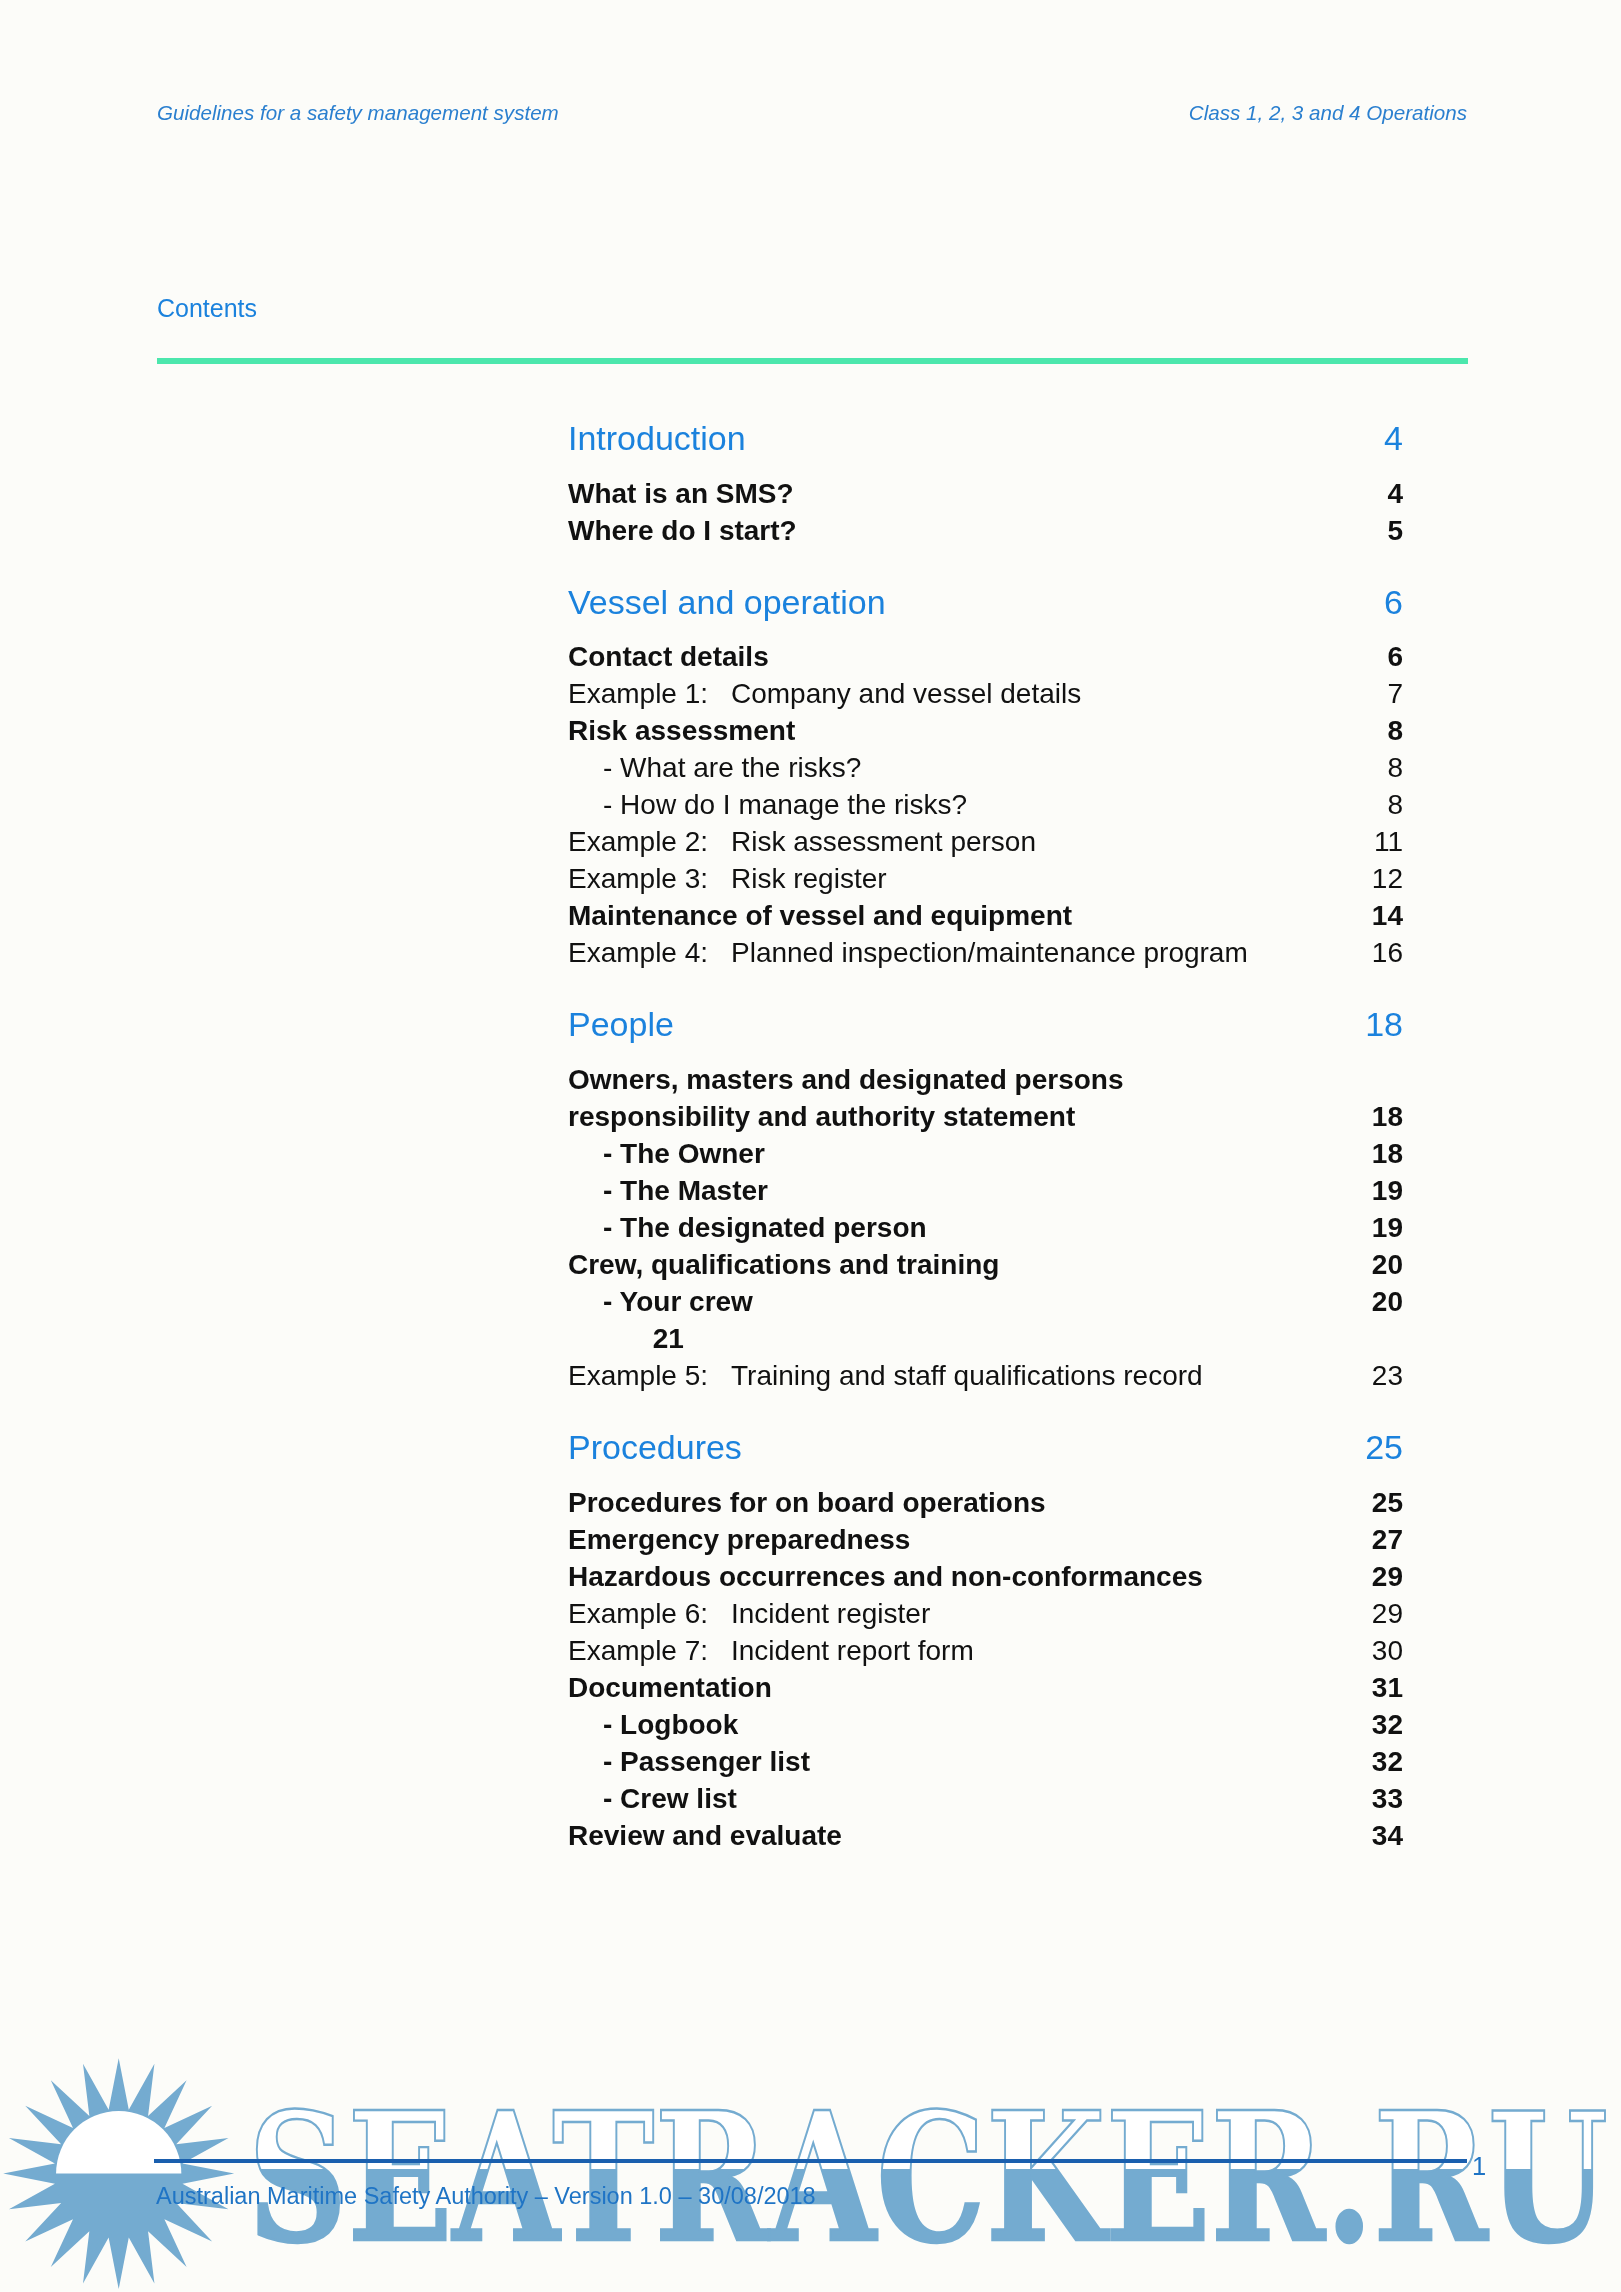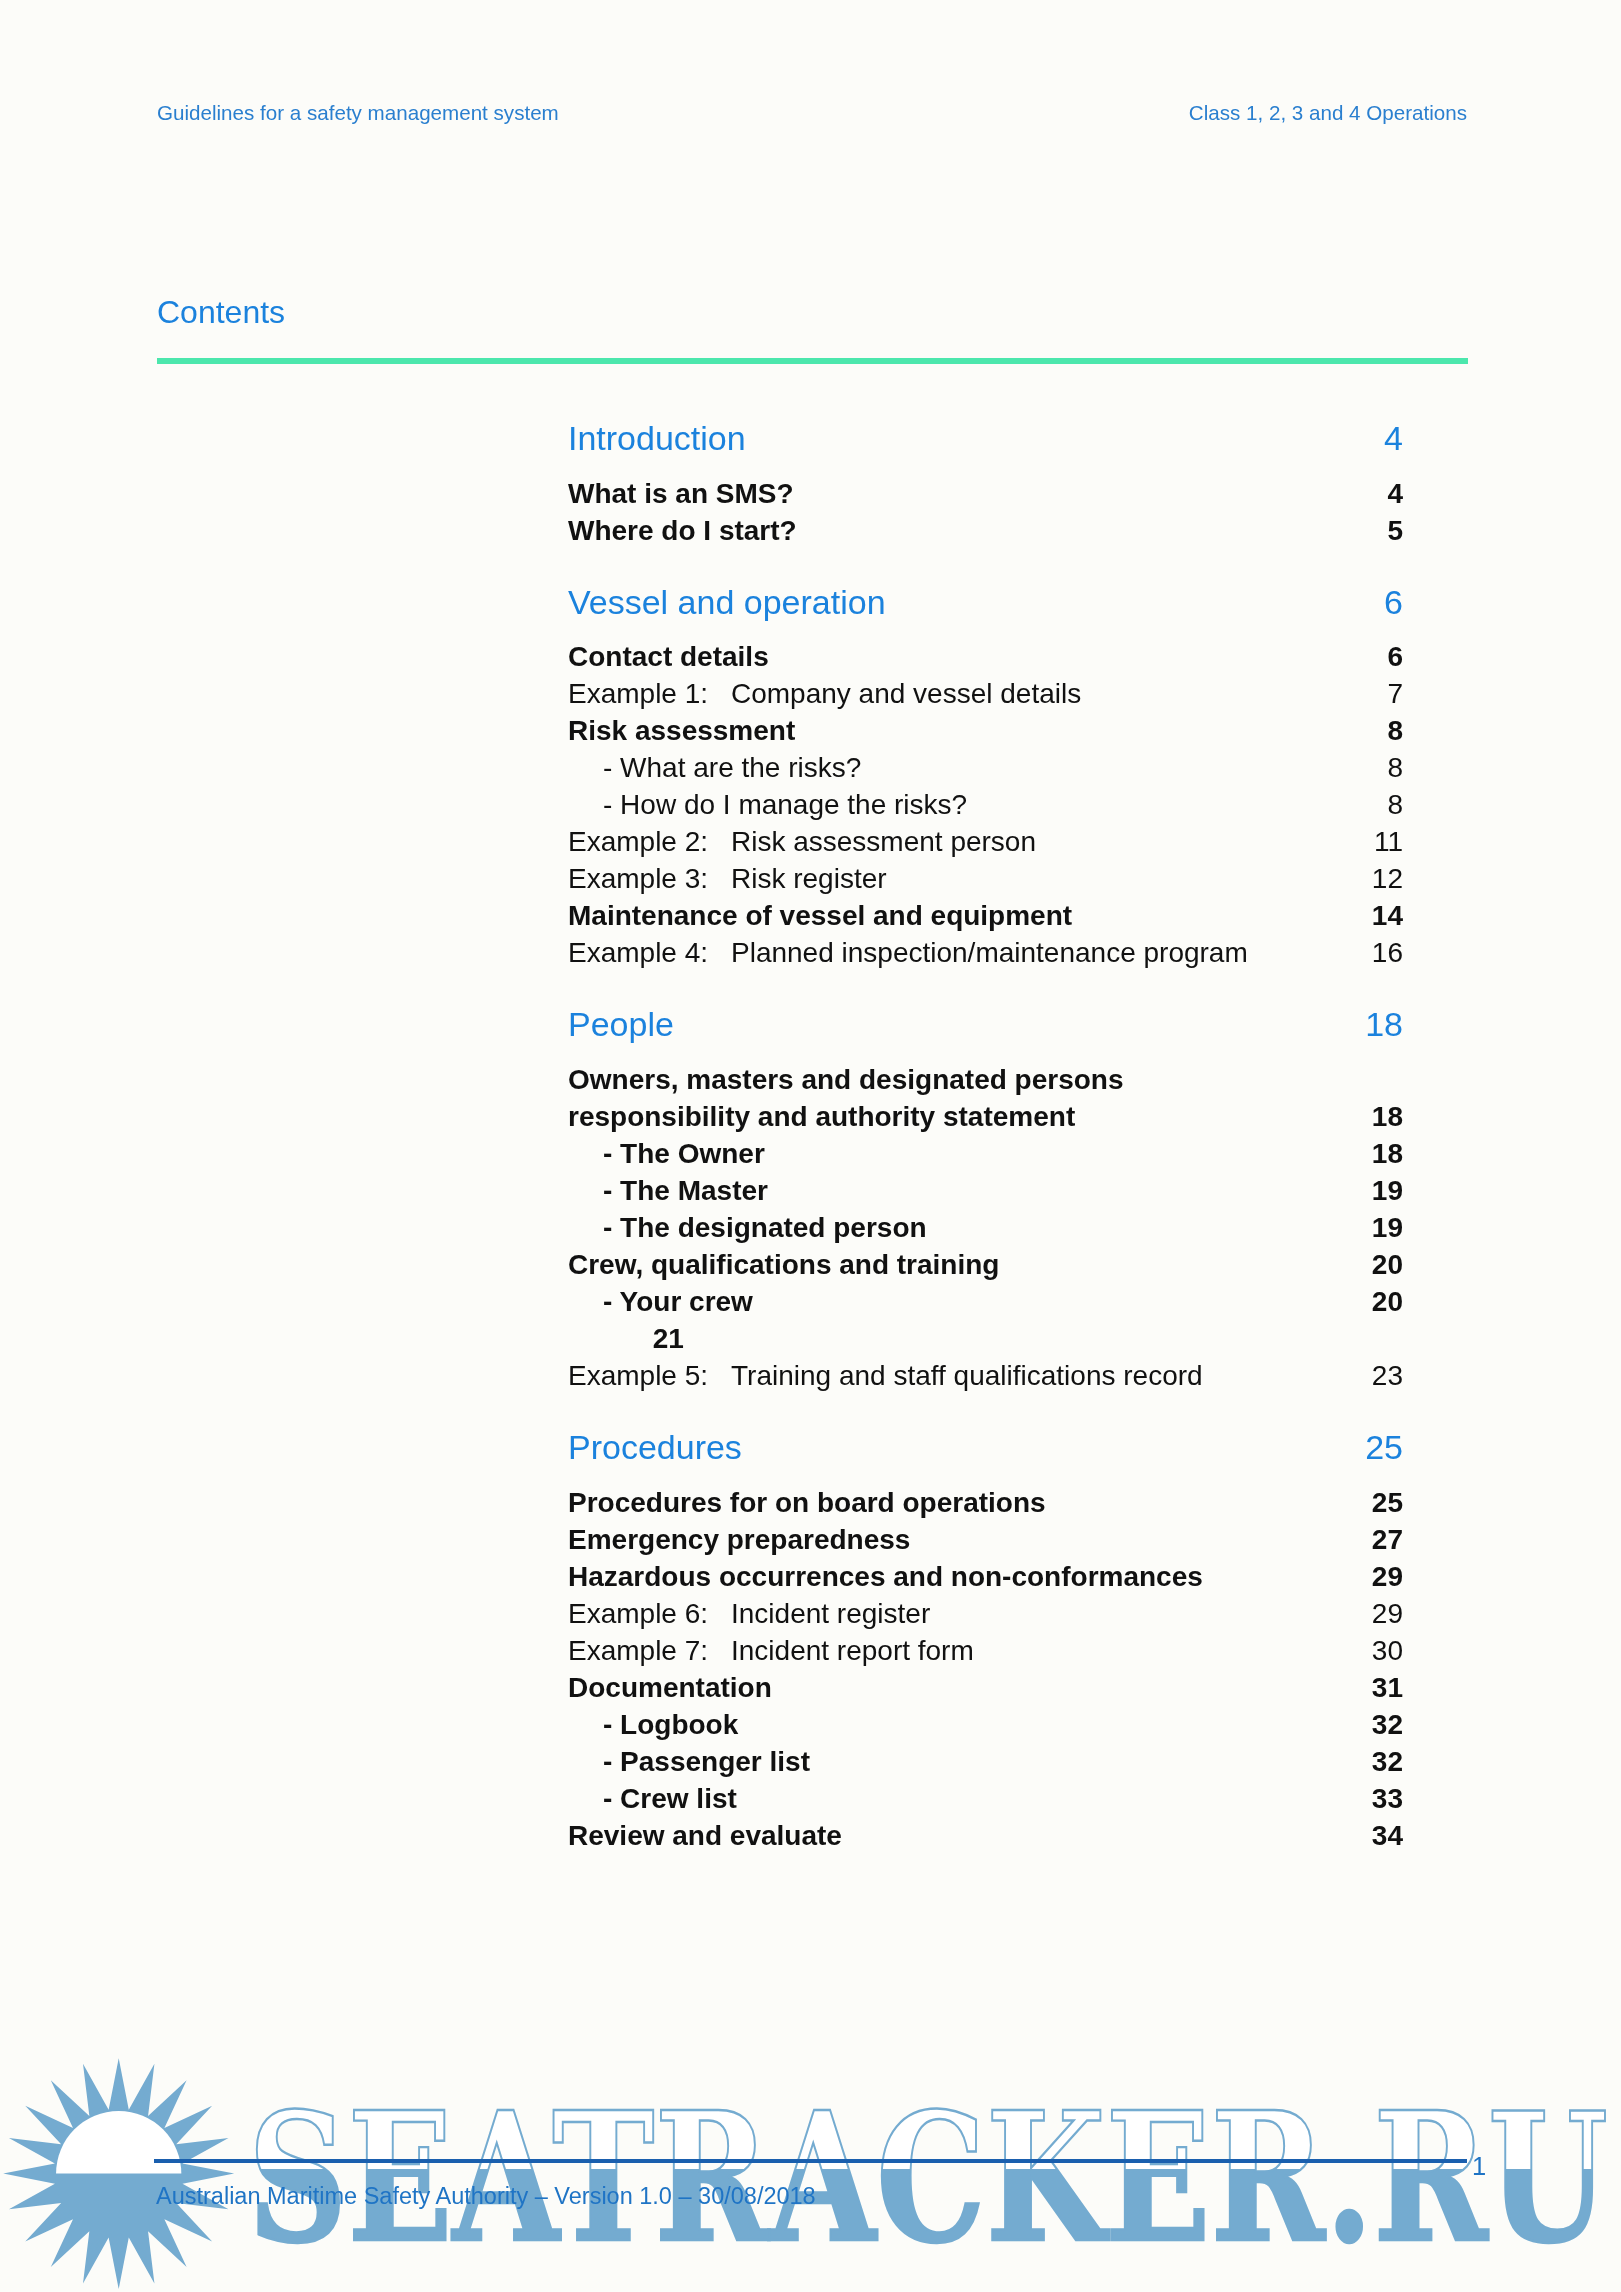--- a/index.html
+++ b/index.html
@@ -8,26 +8,26 @@
     width:1621px;height:2293px;
     margin:0 auto;
     background:var(--page_bg,#fcfcf9);
     overflow:hidden;
     font-family:"Liberation Sans", sans-serif;
   }
   
   .doc-header{
     position:absolute;top:101px;left:157px;right:154px;
     display:flex;justify-content:space-between;
-    font-size:20.6px;color:var(--header_blue,#2a7fcf);
+    font-size:20.6px;color:var(--header_blue,#2a7fcf);font-style:italic;
   }
   
   .page-title{
     position:absolute;left:157px;top:294px;
-    font-size:32px;color:var(--heading_blue,#1b82dd);
+    font-size:25px;color:var(--heading_blue,#1b82dd);
   }
   .title-rule{
     position:absolute;left:157px;top:358px;width:1311px;height:5.9px;
     background:var(--teal_rule,#4ce7ad);
   }
   
   .toc{
     position:absolute;left:568px;top:415px;width:835px;
   }
   .toc-heading{

